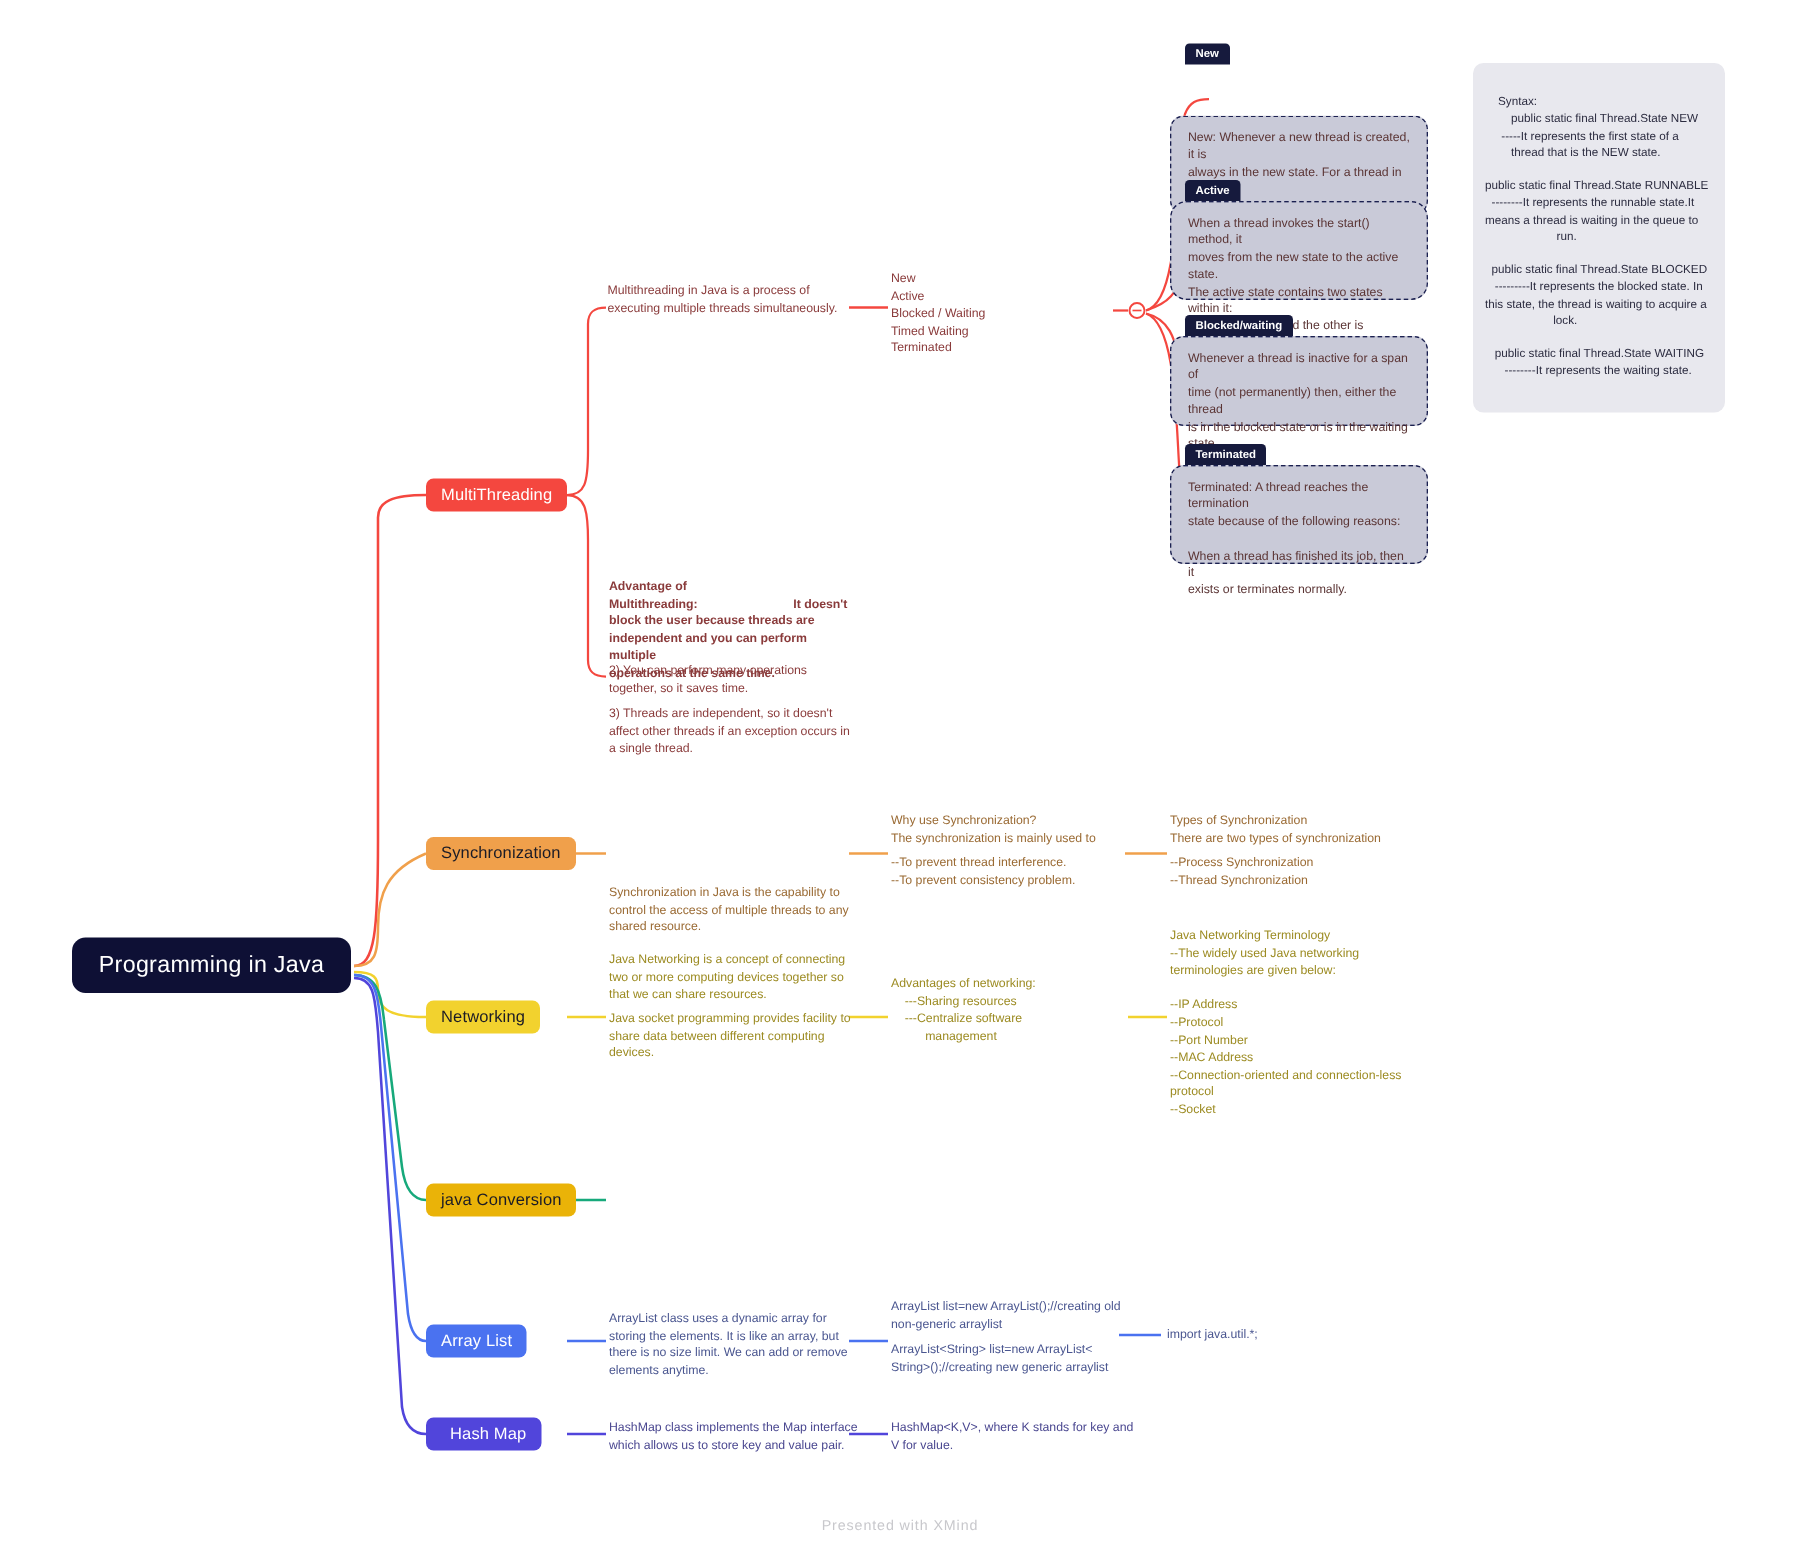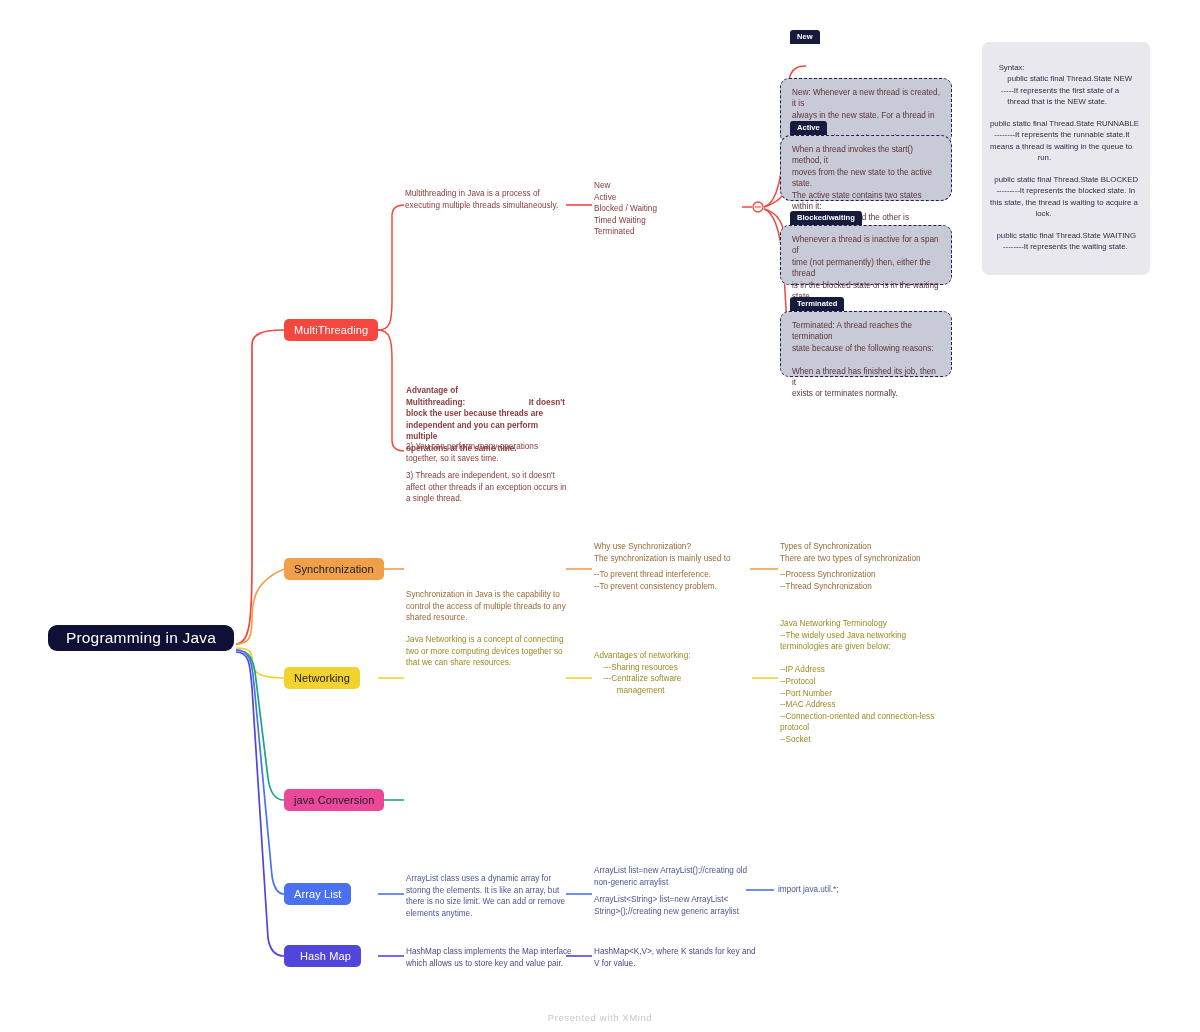--- a/index.html
+++ b/index.html
@@ -21,21 +21,21 @@
     width: 1200px; height: 1032px;
     pointer-events: none;
   }
   .node {
     position: absolute;
   }
 
   
   #root-node {
     left: 48px; top: 625px;
-    width: 186px; height: 26px;
+    width: 186px; height: 37px;
     background: #0E1035;
     border-radius: 9px;
     display: flex; align-items: center; justify-content: center;
     color: #ffffff;
     font-size: 15.5px;
     letter-spacing: .2px;
   }
 
   
   .pill {
@@ -256,39 +256,42 @@
 --Thread Synchronization</div>
 
   <div class="node pill dark" style="left:284px; top:667px; background:#F2D22E;">
     <span>Networking</span>
   </div>
 
   <div class="txt" style="left:406px; top:634px; width:165px; color:#9c8b22;">Java Networking is a concept of connecting
 two or more computing devices together so
 that we can share resources.</div>
 
+  <div class="txt" style="left:406px; top:673px; width:168px; color:#9c8b22;">Java socket programming provides facility to
+share data between different computing
+devices.</div>
 
   <div class="txt" style="left:780px; top:618px; width:175px; color:#9c8b22;">Java Networking Terminology
 --The widely used Java networking
 terminologies are given below:
 
 --IP Address
 --Protocol
 --Port Number
 --MAC Address
 --Connection-oriented and connection-less
 protocol
 --Socket</div>
 
   <div class="txt" style="left:594px; top:650px; width:160px; color:#9c8b22;">Advantages of networking:
     ---Sharing resources
     ---Centralize software
           management</div>
 
-  <div class="node pill dark" style="left:284px; top:789px; background:#ec4899;">
+  <div class="node pill dark" style="left:284px; top:789px; background:#eab308;">
     <span>java Conversion</span>
   </div>
 
 
   <div class="node pill light" style="left:284px; top:883px; background:#4A72F0;">
     <span>Array List</span>
   </div>
 
   <div class="txt" style="left:406px; top:873px; width:165px; color:#4a5690;">ArrayList class uses a dynamic array for
 storing the elements. It is like an array, but

